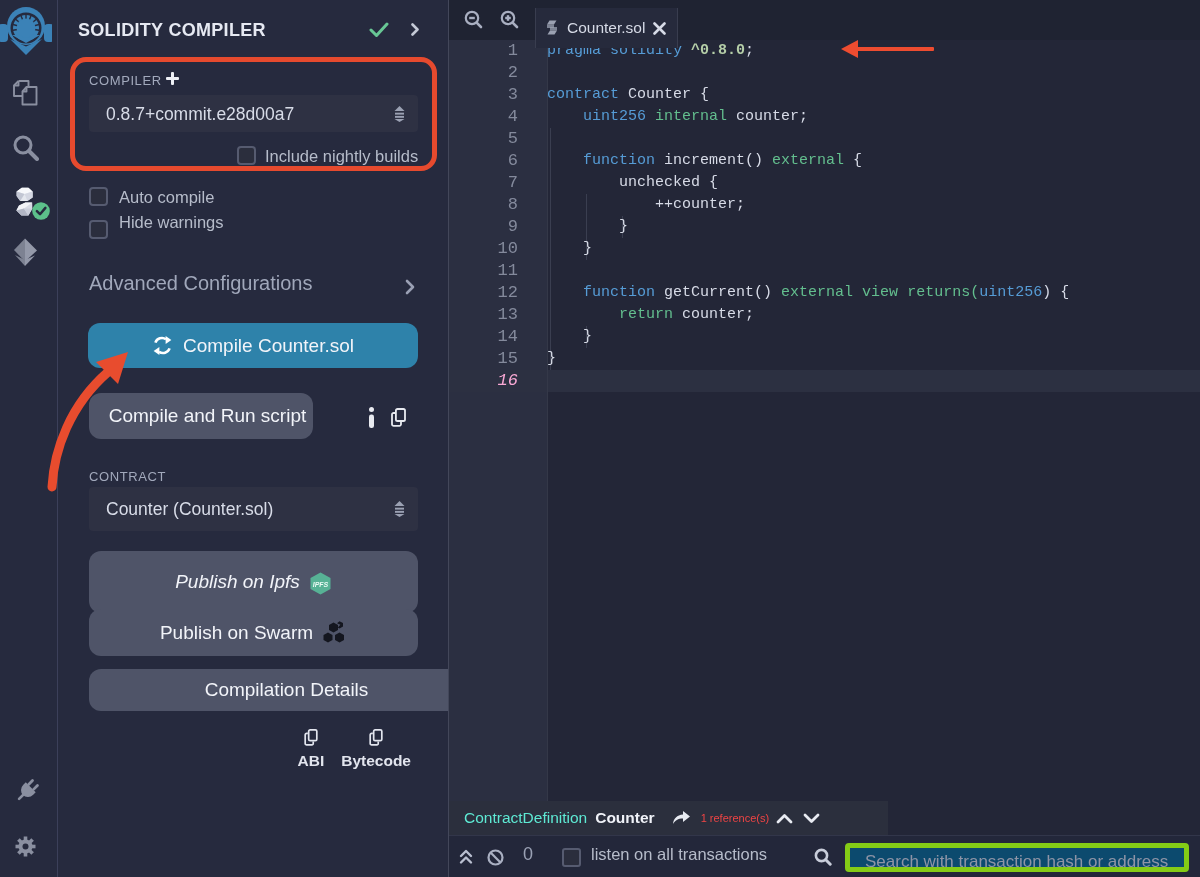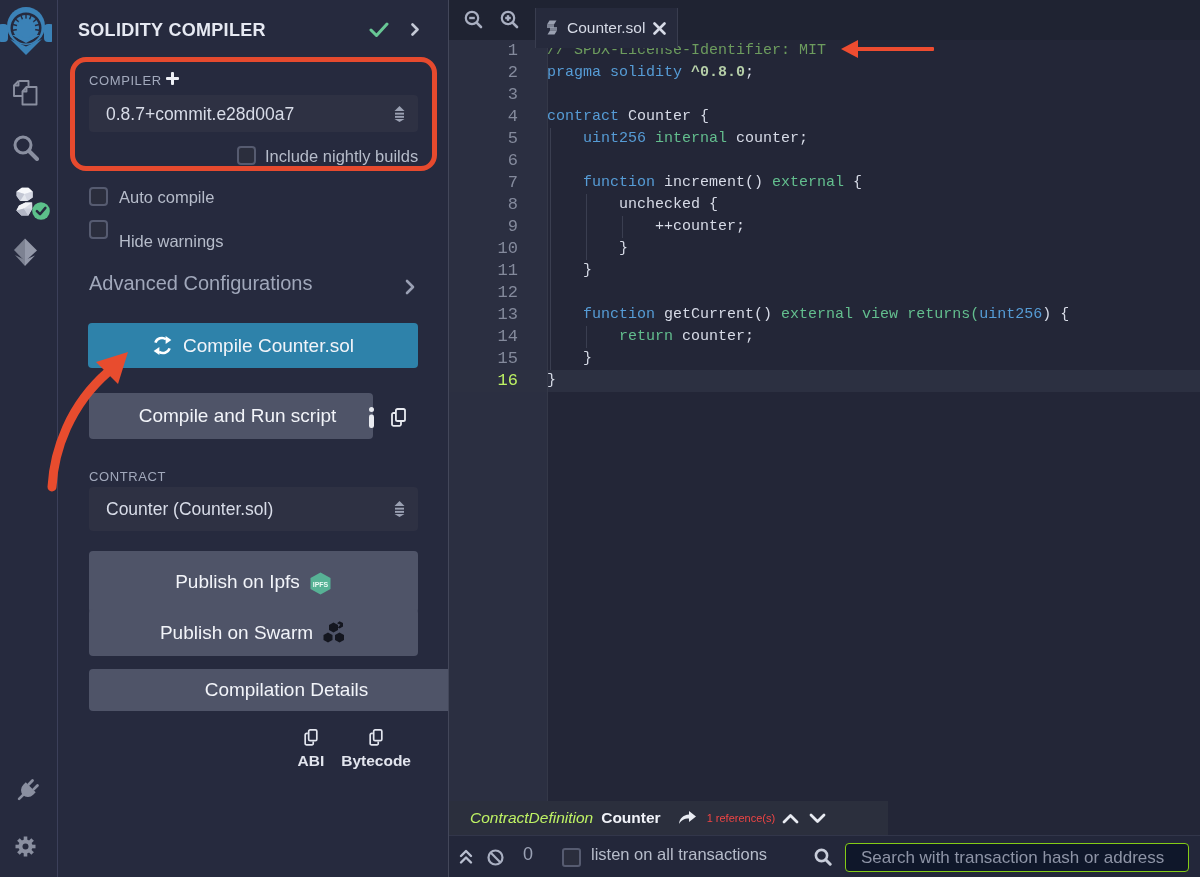--- a/index.html
+++ b/index.html
@@ -19,24 +19,24 @@
 #plus:before { content:""; position:absolute; left:0; top:5px; width:13px; height:3px; background:#eef0f6; border-radius:1px; }
 #plus:after { content:""; position:absolute; left:5px; top:0; width:3px; height:13px; background:#eef0f6; border-radius:1px; }
 .select { position:absolute; background:#2e3143; border-radius:4px; color:#d8dce8; font-size:17.5px; }
 .select .txt { position:absolute; left:17px; top:50%; transform:translateY(-50%); white-space:nowrap; }
 .sorticon { position:absolute; right:13px; top:50%; transform:translateY(-50%); width:11px; height:17px; }
 #sel1 { left:31px; top:95px; width:329px; height:37px; }
 #sel2 { left:31px; top:487px; width:329px; height:44px; }
 .cb { position:absolute; width:19px; height:19px; border:2px solid #565b70; border-radius:4px; background:#2b2e3d; }
 .cblbl { position:absolute; font-size:16.5px; color:#b6bcca; }
 #adv { position:absolute; left:31px; top:272px; font-size:20px; color:#a0a7ba; }
-.btn { position:absolute; border-radius:4px; color:#f2f4f9; font-size:19px; display:flex; align-items:center; justify-content:center; }
+.btn { position:absolute; border-radius:12px; color:#f2f4f9; font-size:19px; display:flex; align-items:center; justify-content:center; }
 #btncompile { left:30px; top:323px; width:330px; height:45px; background:#2e82aa; gap:10px; }
-#btnrun { left:31px; top:393px; width:284px; height:46px; background:#4f5468;padding-left:13px; }
-#btnipfs { left:31px; top:551px; width:329px; height:62px; background:#4f5468; gap:9px; }
+#btnrun { left:31px; top:393px; width:224px; height:46px; background:#4f5468;padding-left:13px; }
+#btnipfs { left:31px; top:551px; width:329px; height:62px; background:#4f5468; gap:9px;font-style:italic; }
 #btnswarm { left:31px; top:609px; width:329px; height:47px; background:#4f5468; gap:9px; }
 #btndetails { left:31px; top:669px; width:395px; height:42px; background:#4f5468; }
 #contractlbl { position:absolute; left:31px; top:469px; }
 #abirow { position:absolute; left:0px; top:729px; width:353px; display:flex; justify-content:flex-end; gap:17px; color:#e2e5ee; font-size:15.5px; font-weight:700; align-items:center; }
 #abirow .it { display:flex; align-items:center; gap:6px;flex-direction:column; }
 
 
 #editor { position:absolute; left:448px; top:0; width:752px; height:877px; background:#232637; }
 #tabbar { position:absolute; left:0; top:0; width:752px; height:40px; background:#1f2332; }
 #tab { position:absolute; left:87px; top:8px; width:143px; height:40px; background:#262a3c; border-left:1px solid #393d4f; border-right:1px solid #393d4f; display:flex; align-items:center; }
@@ -46,21 +46,21 @@
 #linenos { position:absolute; left:0; top:40px; width:70px; text-align:right; font-family:"Liberation Mono", monospace; font-size:17px; line-height:22px; color:#848a9c; }
 #linenos div { height:22px; }
 #code { position:absolute; left:99px; top:40px; font-family:"Liberation Mono", monospace; font-size:15px; line-height:22px; color:#d7dbe7; }
 #code div { height:22px; white-space:pre; }
 .k { color:#569cd6; } .g { color:#63be8e; } .c { color:#6d9c5e; } .num { color:#b5cea8; font-weight:700; }
 .guide { position:absolute; width:1px; background:#3a3e50; }
 
 
 #refbar { position:absolute; left:0; top:801px; width:440px; height:34px; background:#2b2f3d; display:flex; align-items:center; }
 #terminal { position:absolute; left:0; top:835px; width:752px; height:42px; background:#23273a; border-top:1px solid #32364a; }
-#terminput { position:absolute; left:397px; top:7px; width:344px; height:29px; background:#0f172a; border:1px solid #84cc16; border-radius:4px; color:#8e94a6; font-size:17px; line-height:27px; padding-left:15px; white-space:nowrap; overflow:hidden; }
+#terminput { position:absolute; left:397px; top:7px; width:344px; height:29px; background:#0c4a6e; border:5px solid #84cc16; border-radius:4px; color:#8e94a6; font-size:17px; line-height:27px; padding-left:15px; white-space:nowrap; overflow:hidden; }
 #listenlbl { position:absolute; left:143px; top:9px; font-size:16.5px; color:#b6bcca; }
 
 
 #ann { position:absolute; left:0; top:0; width:1200px; height:877px; pointer-events:none; }
 #redrect { position:absolute; left:70px; top:57px; width:367px; height:114px; border:5px solid #e64a2e; border-radius:16px; }
 </style>
 </head>
 <body>
 <div id="page">
 
@@ -174,21 +174,21 @@
           <path d="M0.5 13.5 L5.5 16.5 L10.5 13.5 Z" fill="#9ba1b3"></path>
         </svg>
     </div>
 
     <div class="cb" style="left:179px; top:146px;"></div>
     <div class="cblbl" style="left:207px; top:147px;">Include nightly builds</div>
 
     <div class="cb" style="left:31px; top:187px;"></div>
     <div class="cblbl" style="left:61px; top:188px;">Auto compile</div>
     <div class="cb" style="left:31px; top:220px;"></div>
-    <div class="cblbl" style="left:61px; top:232px;">Hide warnings</div>
+    <div class="cblbl" style="left:61px; top:213px;">Hide warnings</div>
 
     <div id="adv">Advanced Configurations</div>
     <svg class="abs" style="left:346px; top:279px;" width="12" height="16" viewBox="0 0 12 16">
       <path d="M3 2 L9 8 L3 14" fill="none" stroke="#9aa0b4" stroke-width="2.6" stroke-linecap="round" stroke-linejoin="round"></path>
     </svg>
 
     <div id="btncompile" class="btn">
       <svg width="21" height="19" viewBox="0 0 21 19">
         <g fill="none" stroke="#ffffff" stroke-width="2.6">
           <path d="M3.4 6.6 A 7 7 0 0 1 14.0 3.3"></path>
@@ -284,24 +284,23 @@
         <div>6</div>
         <div>7</div>
         <div>8</div>
       <div>9</div>
         <div>10</div>
         <div>11</div>
         <div>12</div>
         <div>13</div>
         <div>14</div>
         <div>15</div>
-      <div style="color:#bef264;">16</div>
+      <div style="color:#f9a8d4;font-style:italic;">16</div>
     </div>
     <div id="code">
-<div><span class="c">// SPDX-License-Identifier: MIT</span></div>
 <div><span class="k">pragma</span> <span class="k">solidity</span> <span class="num">^0.8.0</span>;</div>
 <div></div>
 <div><span class="k">contract</span> Counter {</div>
 <div>    <span class="k">uint256</span> <span class="g">internal</span> counter;</div>
 <div></div>
 <div>    <span class="k">function</span> increment() <span class="g">external</span> {</div>
 <div>        unchecked {</div>
 <div>            ++counter;</div>
 <div>        }</div>
 <div>    }</div>
@@ -339,21 +338,21 @@
         <svg class="abs" style="left:117px; top:14px;" width="13" height="13" viewBox="0 0 13 13">
           <g stroke="#d6dae6" stroke-width="2.6" stroke-linecap="round">
             <line x1="1.5" y1="1.5" x2="11.5" y2="11.5"></line>
             <line x1="11.5" y1="1.5" x2="1.5" y2="11.5"></line>
           </g>
         </svg>
       </div>
     </div>
 
     <div id="refbar">
-      <span style="font-style:italic; color:#bef264; font-size:15.5px; margin-left:22px;">ContractDefinition</span>
+      <span style="color:#5eead4; font-size:15.5px; margin-left:16px;">ContractDefinition</span>
       <span style="color:#f0f2f8; font-weight:700; font-size:15.5px; margin-left:8px;">Counter</span>
       <svg style="margin-left:17px;" width="19" height="17" viewBox="0 0 19 17">
         <path d="M11 1 L18 6.5 L11 12 L11 8.5 C6 8.5 3 10.5 1 14 C1.5 8.5 5 5 11 4.5 Z" fill="#e8ebf2"></path>
       </svg>
       <span style="color:#ef4444; font-size:11px; margin-left:10px;">1 reference(s)</span>
       <svg style="margin-left:7px;" width="17" height="11" viewBox="0 0 17 11">
           <path d="M2 9 L8.5 2.5 L15 9" fill="none" stroke="#e8ebf2" stroke-width="2.8" stroke-linecap="round" stroke-linejoin="round"></path>
         </svg>
       <svg style="margin-left:10px;" width="17" height="11" viewBox="0 0 17 11">
           <path d="M2 2 L8.5 8.5 L15 2" fill="none" stroke="#e8ebf2" stroke-width="2.8" stroke-linecap="round" stroke-linejoin="round"></path>

